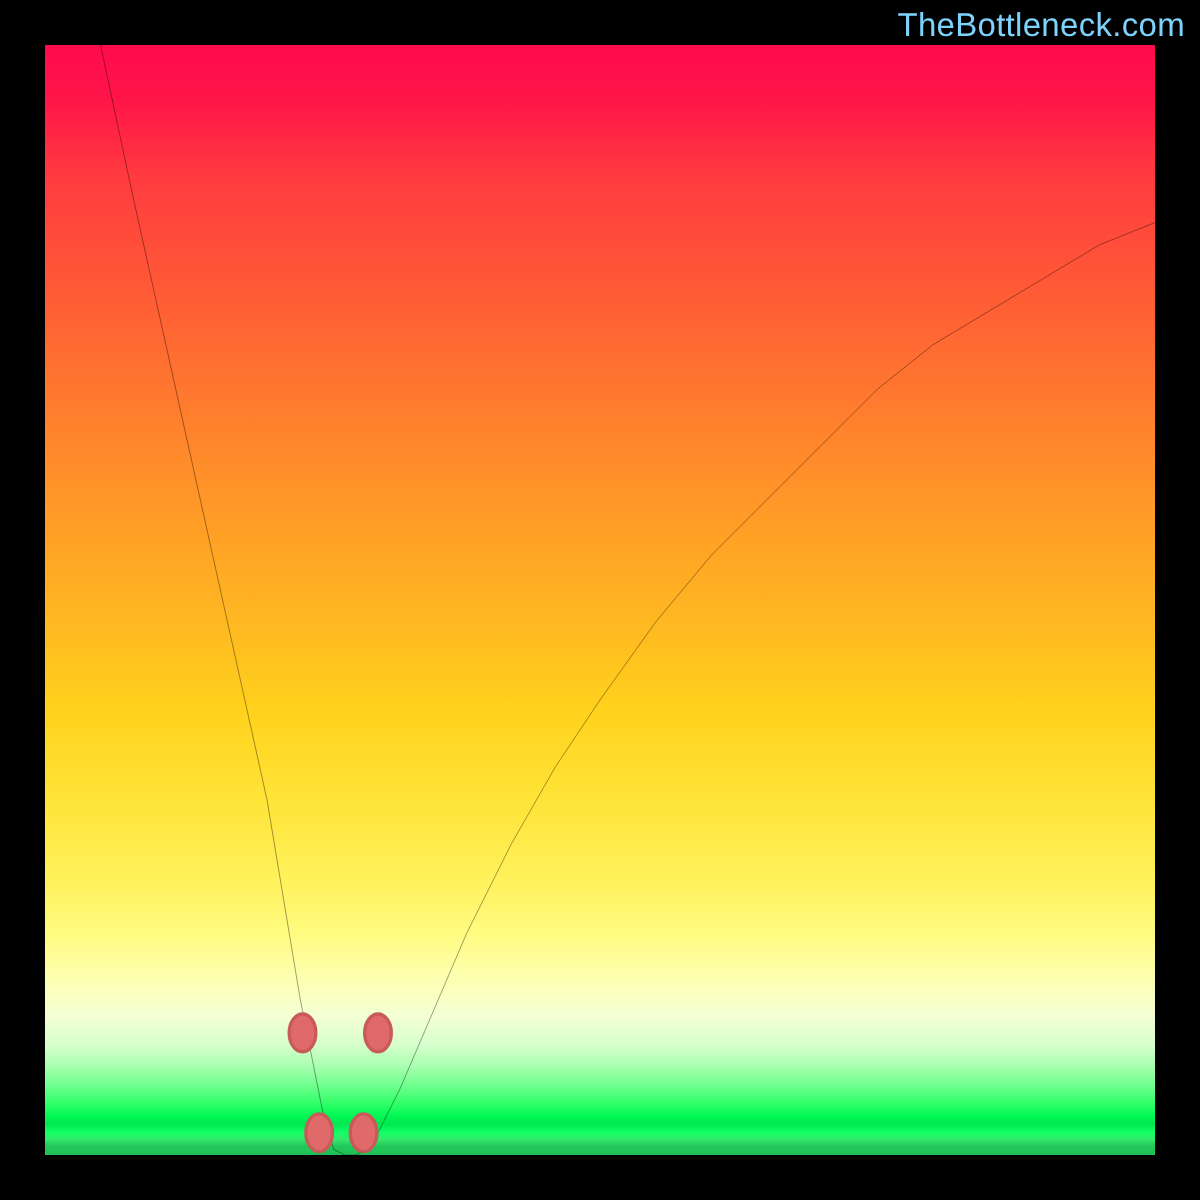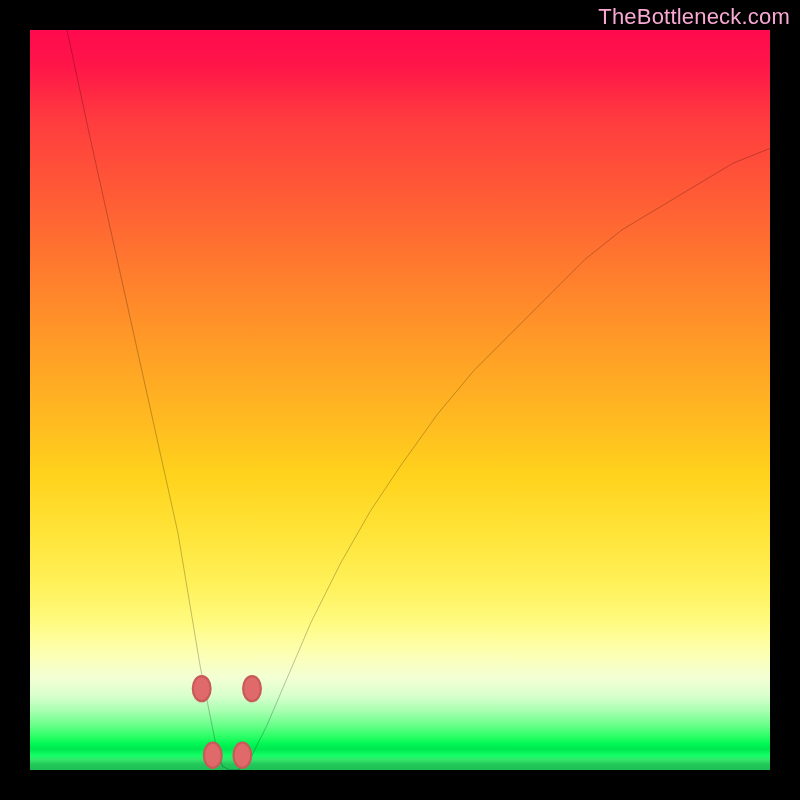--- a/index.html
+++ b/index.html
@@ -53,21 +53,21 @@
       #12ff66 98%,
       #34e86a 98.6%,
       #22c85a 99.2%,
       #1fbf55 100%
     );
   }
   .watermark {
     position: absolute;
     top: 4px;
     right: 10px;
-    color: #f9a8d4;
+    color: #7dd3fc;
     font-size: 22px;
     letter-spacing: 0.2px;
     user-select: none;
   }
   svg.curve {
     position: absolute;
     inset: 0;
   }
   .marker {
     fill: #e06a6a;

